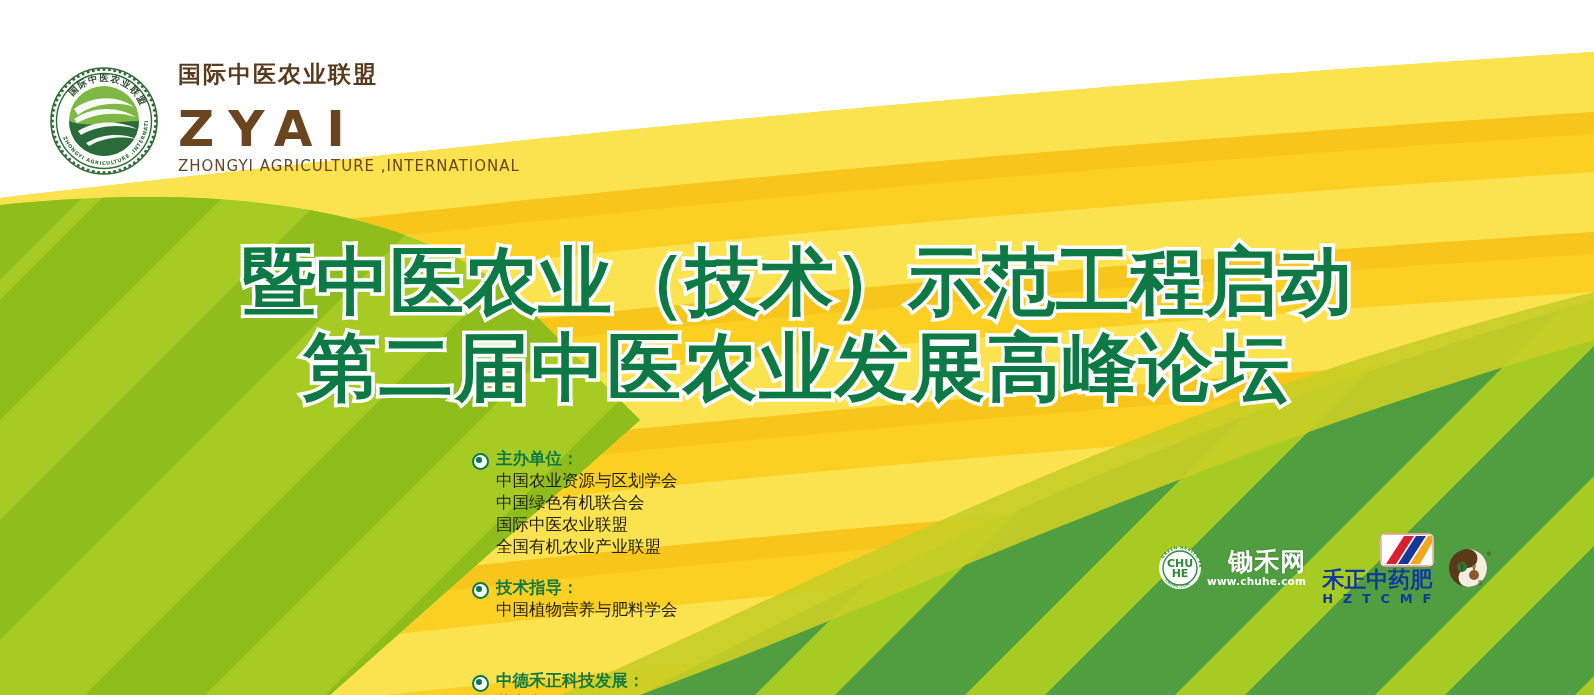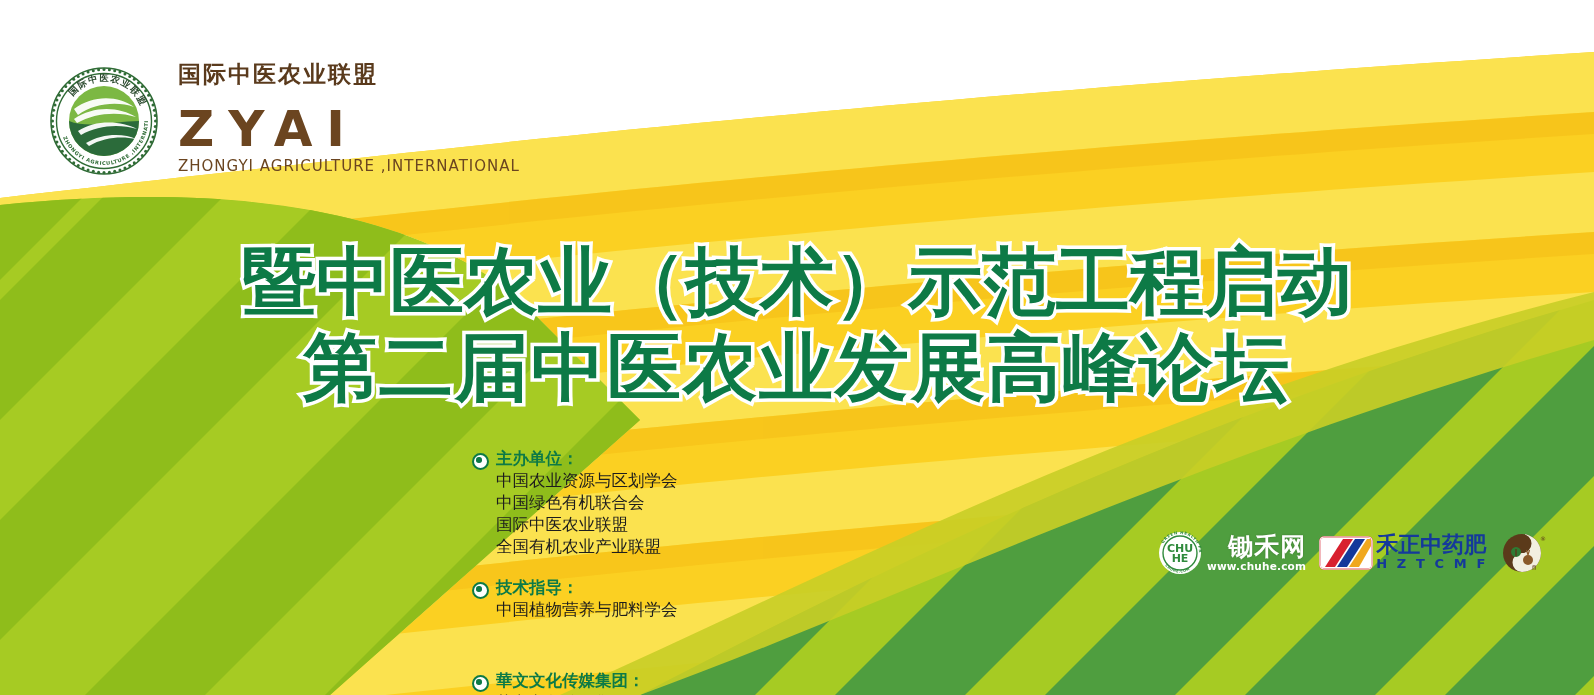--- a/index.html
+++ b/index.html
@@ -84,21 +84,21 @@
   .sp{display:flex;align-items:center;}
 
   .sp-chuhe{display:flex;align-items:center;gap:5px;}
   .chuhe-mark{width:44px;height:44px;flex:0 0 auto;}
   .chuhe-mark svg{display:block;width:44px;height:44px;}
   .chuhe-txt{display:flex;flex-direction:column;line-height:1;align-items:flex-end;}
   .chuhe-cn{font-size:25px;font-weight:bold;color:#ffffff;letter-spacing:1px;
     text-shadow:0 0 2px rgba(0,0,0,.25);}
   .chuhe-url{font-size:10.5px;font-weight:bold;color:#ffffff;letter-spacing:.2px;margin-top:2px;}
 
-  .sp-hz{display:flex;align-items:flex-start;}
+  .sp-hz{display:flex;align-items:flex-end;flex-direction:column;}
   .hz-badge{width:54px;height:38px;flex:0 0 auto;}
   .hz-badge svg{display:block;width:54px;height:38px;}
   .hz-txt{display:flex;flex-direction:column;line-height:1;margin-left:3px;}
   .hz-cn{font-size:22px;font-weight:bold;color:#14399b;letter-spacing:0px;white-space:nowrap;}
   .hz-en{font-size:13px;font-weight:bold;color:#14399b;letter-spacing:2.6px;margin-top:1px;}
 
   .sp-seal2{width:48px;height:44px;}
   .sp-seal2 svg{display:block;width:48px;height:44px;}
 </style>
 </head>
@@ -354,21 +354,21 @@
           <div class="grp-item">中国植物营养与肥料学会</div>
         </div>
       </div>
     </div>
 
     <div class="col col2">
       <div class="spacer-b"></div>
       <div class="grp">
         <span class="bullet"></span>
         <div class="grp-body">
-          <div class="grp-head">華文文化传媒集团：</div>
+          <div class="grp-head">中德禾正科技发展：</div>
           <div class="grp-item">華文文化传媒集团</div>
         </div>
       </div>
     </div>
   </div>
 
   <div class="sponsors">
 
     <div class="sp sp-chuhe">
       <div class="chuhe-mark">

